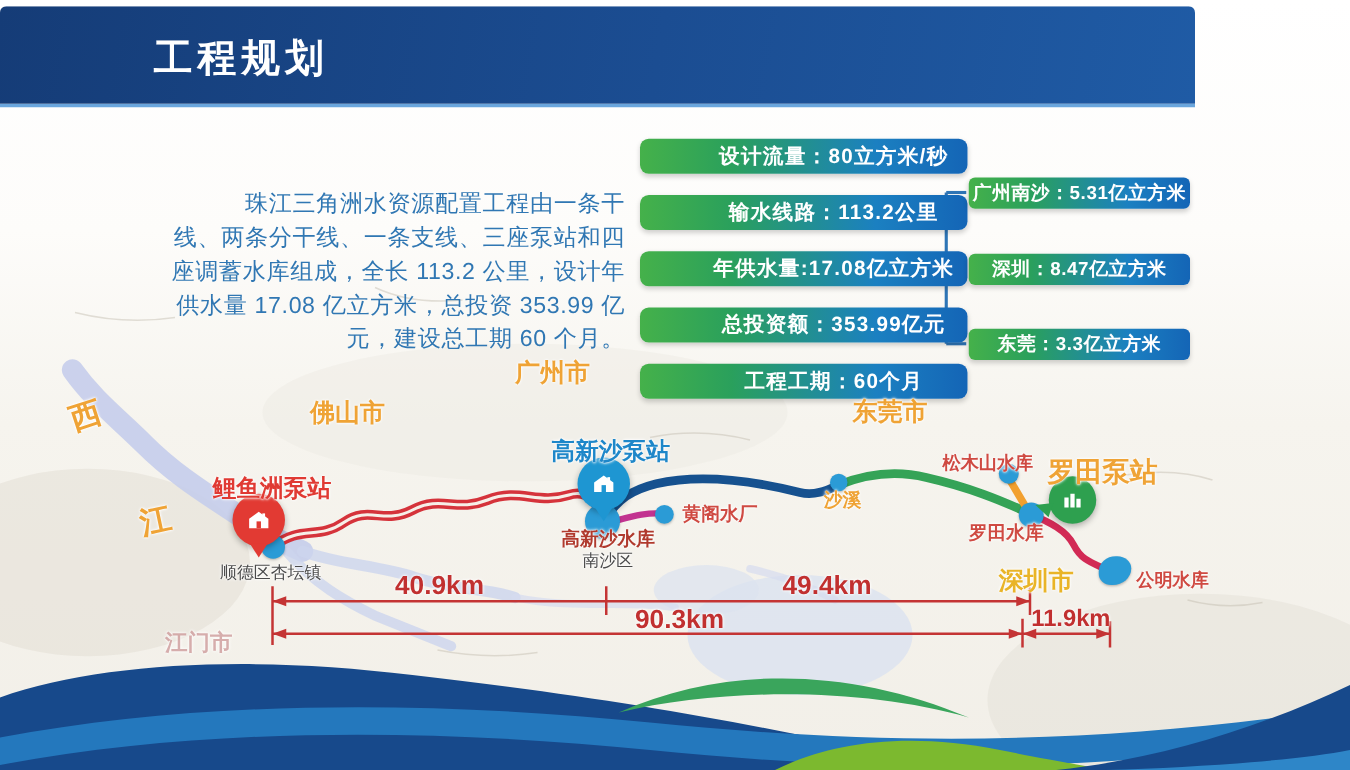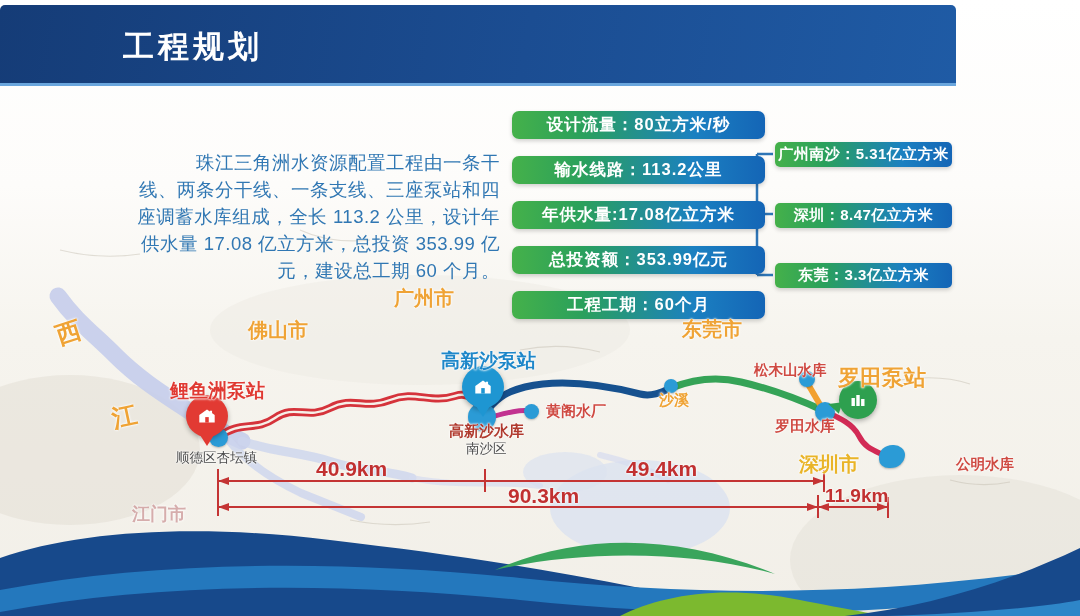--- a/index.html
+++ b/index.html
@@ -16,46 +16,46 @@
 
   
   .intro{position:absolute;left:122px;top:149px;width:378px;font-size:18.5px;line-height:27px;
     color:#3077b3;text-indent:2em;letter-spacing:.5px;text-align:right;}
 
   
   .stat,.alloc{position:absolute;display:flex;align-items:center;justify-content:center;
     color:#fff;font-weight:bold;white-space:nowrap;
     background:linear-gradient(90deg,#45b14a 0%,#2aa05c 28%,#1b80c1 72%,#1465b6 100%);
     box-shadow:0 2px 4px rgba(0,0,0,.18);}
-  .stat{left:512px;width:253px;height:28px;border-radius:7px;font-size:16.5px;letter-spacing:1px;}
+  .stat{left:512px;width:214px;height:28px;border-radius:7px;font-size:16.5px;letter-spacing:1px;padding-left:48px;}
   .s0{top:111px}.s1{top:156px}.s2{top:201px}.s3{top:246px}.s4{top:291px}
   .alloc{left:775px;width:177px;height:25px;border-radius:5px;font-size:15px;letter-spacing:.5px;}
   .a0{top:142px}.a1{top:203px}.a2{top:263px}
 
   
   .mlabel{position:absolute;font-weight:bold;white-space:nowrap;
     text-shadow:0 0 3px #fff,0 0 2px #fff,0 0 1px #fff;}
   .lbl-xi{left:56px;top:316px;font-size:25px;color:#efa335;transform:rotate(-18deg);}
   .lbl-jiang{left:112px;top:400px;font-size:25px;color:#efa335;transform:rotate(-12deg);}
   .lbl-foshan{left:204px;top:317px;font-size:20px;color:#efa335;margin-left:44px;}
-  .lbl-guangzhou{left:394px;top:285px;font-size:20px;color:#efa335;}
+  .lbl-guangzhou{left:412px;top:285px;font-size:20px;color:#efa335;}
   .lbl-dongguan{left:682px;top:316px;font-size:20px;color:#efa335;}
   .lbl-shenzhen{left:799px;top:451px;font-size:20px;color:#e9b428;}
   .lbl-jiangmen{left:132px;top:502px;font-size:18px;color:#cf9d9d;opacity:.8;}
   .lbl-liyuzhou{left:170px;top:378px;font-size:19px;color:#e03a33;}
   .lbl-xingtan{left:176px;top:449px;font-size:13.5px;color:#4a4a4a;font-weight:normal;}
   .lbl-gaoxinsha{left:441px;top:348px;font-size:19px;color:#1e87c9;}
   .lbl-gaoxinsha-res{left:449px;top:422px;font-size:15px;color:#b03a2e;}
   .lbl-nansha{left:466px;top:440px;font-size:13.5px;color:#4a4a4a;font-weight:normal;}
   .lbl-huangge{left:546px;top:402px;font-size:15px;color:#cf4a42;}
   .lbl-shaxi{left:659px;top:391px;font-size:15px;color:#efa335;}
   .lbl-songmushan{left:754px;top:361px;font-size:14.5px;color:#cf4a42;}
   .lbl-luotian{left:838px;top:363px;font-size:22px;color:#efa335;}
   .lbl-luotian-res{left:775px;top:417px;font-size:15px;color:#cf4a42;}
-  .lbl-gongming{left:956px;top:455px;font-size:14.5px;color:#cf4a42;}
+  .lbl-gongming{left:909px;top:455px;font-size:14.5px;color:#cf4a42;}
   .dim{position:absolute;font-weight:bold;color:#c13030;text-shadow:0 0 3px #fff,0 0 2px #fff;}
   .d1{left:316px;top:457px;font-size:21px;}
   .d2{left:626px;top:457px;font-size:21px;}
   .d3{left:508px;top:484px;font-size:21px;}
   .d4{left:825px;top:485px;font-size:19px;}
 
   
   .dot{position:absolute;background:#2b9bd6;border-radius:50%;box-shadow:0 1px 2px rgba(0,0,0,.25);}
   .nd-liyuzhou{left:209px;top:428px;width:19px;height:19px;}
   .nd-gaoxinsha{left:468px;top:403px;width:28px;height:28px;}

